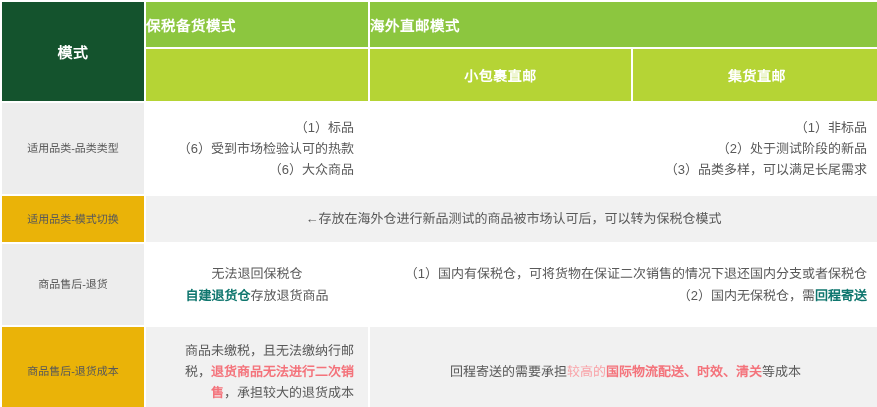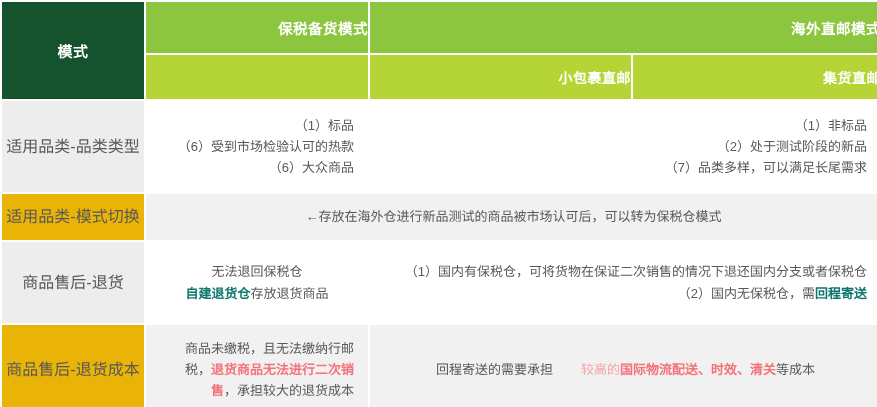--- a/index.html
+++ b/index.html
@@ -44,39 +44,39 @@
     font-size: 15px;
     font-weight: bold;
     text-align: center;
     letter-spacing: 0.5px;
   }
   .hdr-top {
     background: #8cc63f;
     color: #ffffff;
     font-size: 14.5px;
     font-weight: bold;
-    text-align: right;
-    height: 51px;
+    text-align: left;
+    height: 45px;
     letter-spacing: 0.5px;
   }
   .hdr-sub {
     background: #b5d435;
     color: #ffffff;
     font-size: 14px;
     font-weight: bold;
-    text-align: right;
-    height: 44px;
+    text-align: center;
+    height: 52px;
     letter-spacing: 0.5px;
   }
   .hdr-sub.blank { color: transparent; }
 
   
   .row-label {
     text-align: center;
-    font-size: 16px;
+    font-size: 11px;
     color: #595959;
     line-height: 1.5;
   }
   .cell {
     font-size: 13px;
     color: #595959;
     line-height: 1.62;
   }
   .cell-pad { padding: 0 14px; }
 
@@ -93,21 +93,20 @@
   .em-cyan {
     color: #0f766e;
     font-weight: bold;
   }
   .em-red {
     color: #f4737b;
     font-weight: bold;
   }
   .em-red-soft {
     color: #f9a3a8;
-    padding-left: 28px;
   }
 </style>
 </head>
 <body>
 
 <table class="comparison-table">
   <colgroup>
     <col class="c-label">
     <col class="c-bond">
     <col class="c-small">
@@ -130,21 +129,21 @@
     <tr style="height:91px;">
       <td class="row-label lbl-light">适用品类-品类类型</td>
       <td class="cell cell-pad bd-white align-left">
         <div>（1）标品</div>
         <div>（6）受到市场检验认可的热款</div>
         <div>（6）大众商品</div>
       </td>
       <td class="cell cell-pad bd-white align-left" colspan="2">
         <div>（1）非标品</div>
         <div>（2）处于测试阶段的新品</div>
-        <div>（7）品类多样，可以满足长尾需求</div>
+        <div>（3）品类多样，可以满足长尾需求</div>
       </td>
     </tr>
 
     <tr style="height:46px;">
       <td class="row-label lbl-dark">适用品类-模式切换</td>
       <td class="cell cell-pad bd-light align-center" colspan="3">←存放在海外仓进行新品测试的商品被市场认可后，可以转为保税仓模式</td>
     </tr>
 
     <tr style="height:81px;">
       <td class="row-label lbl-light">商品售后-退货</td>

